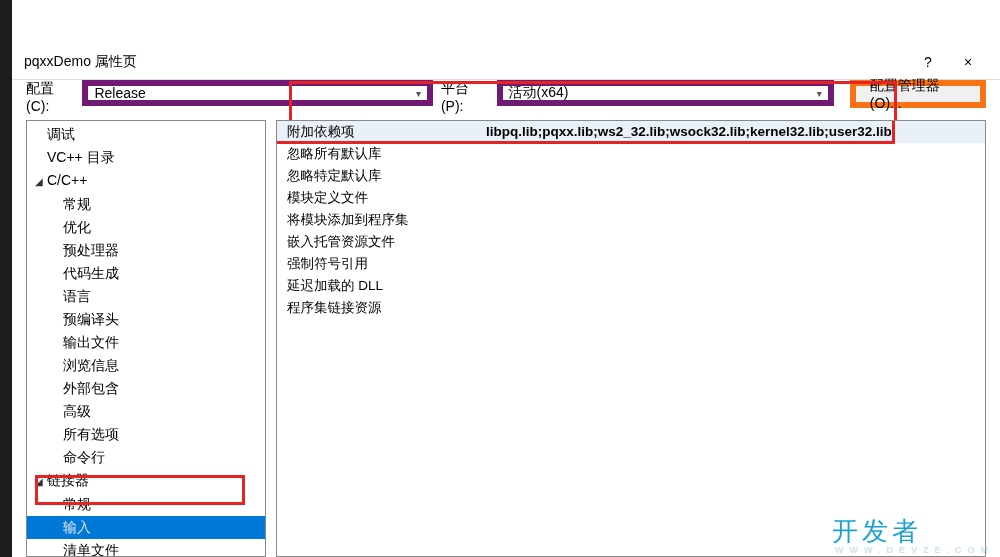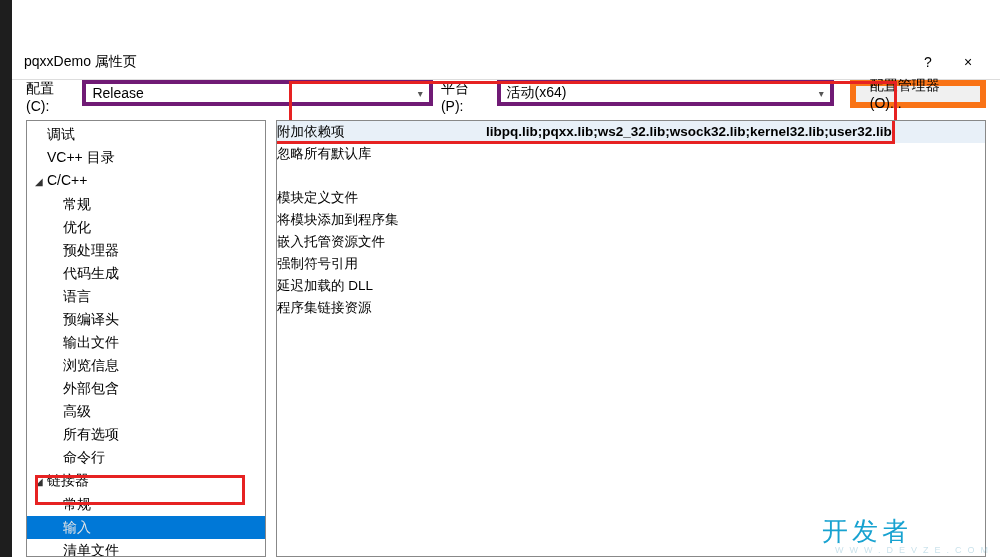--- a/index.html
+++ b/index.html
@@ -42,21 +42,21 @@
     }
     .toolbar {
       height: 40px;
       display: flex;
       padding: 0 14px;
       gap: 8px;
     }
     .toolbar-label { font-size: 14px; }
     .combo {
       height: 26px;
-      border: 4px solid #701a75;
+      border: 6px solid #701a75;
       background: #fff;
       display: flex;
       align-items: center;
       padding: 0 6px;
       font-size: 14px;
       position: relative;
     }
     .combo .caret {
       margin-left: auto;
       font-size: 10px;
@@ -129,20 +129,21 @@
       position: relative;
     }
     .prop-row {
       display: flex;
       height: 22px;
       line-height: 22px;
       font-size: 13.5px;
     }
     .prop-row .prop-name {
       width: 205px;
+      padding-left: 10px;
     }
     .prop-row .prop-value {
       flex: 1;
       padding-left: 4px;
       overflow: hidden;
       white-space: nowrap;
     }
     .prop-row.selected {
       background: #e8f0f8;
     }
@@ -161,22 +162,23 @@
       letter-spacing: 4px;
       font-size: 26px;
       opacity: 0.9;
     }
     .watermark .sub {
       display: block;
       font-size: 9px;
       letter-spacing: 6px;
       color: #8bbfd4;
       margin-top: -4px;
-      margin-left: 13px;
+      margin-left: 3px;
       opacity: 0.5;
+      font-weight: bold;
     }
     
     .tree-panel::-webkit-scrollbar { width: 16px; }
     .tree-panel::-webkit-scrollbar-thumb { background: #c2c2c2; }
   </style>
 </head>
 <body>
 
 <div class="left-dark"></div>
 
@@ -234,20 +236,21 @@
       <div id="props-root">
           <div class="prop-row selected">
             <div class="prop-name">附加依赖项</div>
             <div class="prop-value">libpq.lib;pqxx.lib;ws2_32.lib;wsock32.lib;kernel32.lib;user32.lib</div>
           </div>
           <div class="prop-row">
             <div class="prop-name">忽略所有默认库</div>
             <div class="prop-value"></div>
           </div>
           <div class="prop-row">
+            <div class="prop-name">忽略特定默认库</div>
             <div class="prop-value"></div>
           </div>
           <div class="prop-row">
             <div class="prop-name">模块定义文件</div>
             <div class="prop-value"></div>
           </div>
           <div class="prop-row">
             <div class="prop-name">将模块添加到程序集</div>
             <div class="prop-value"></div>
           </div>

